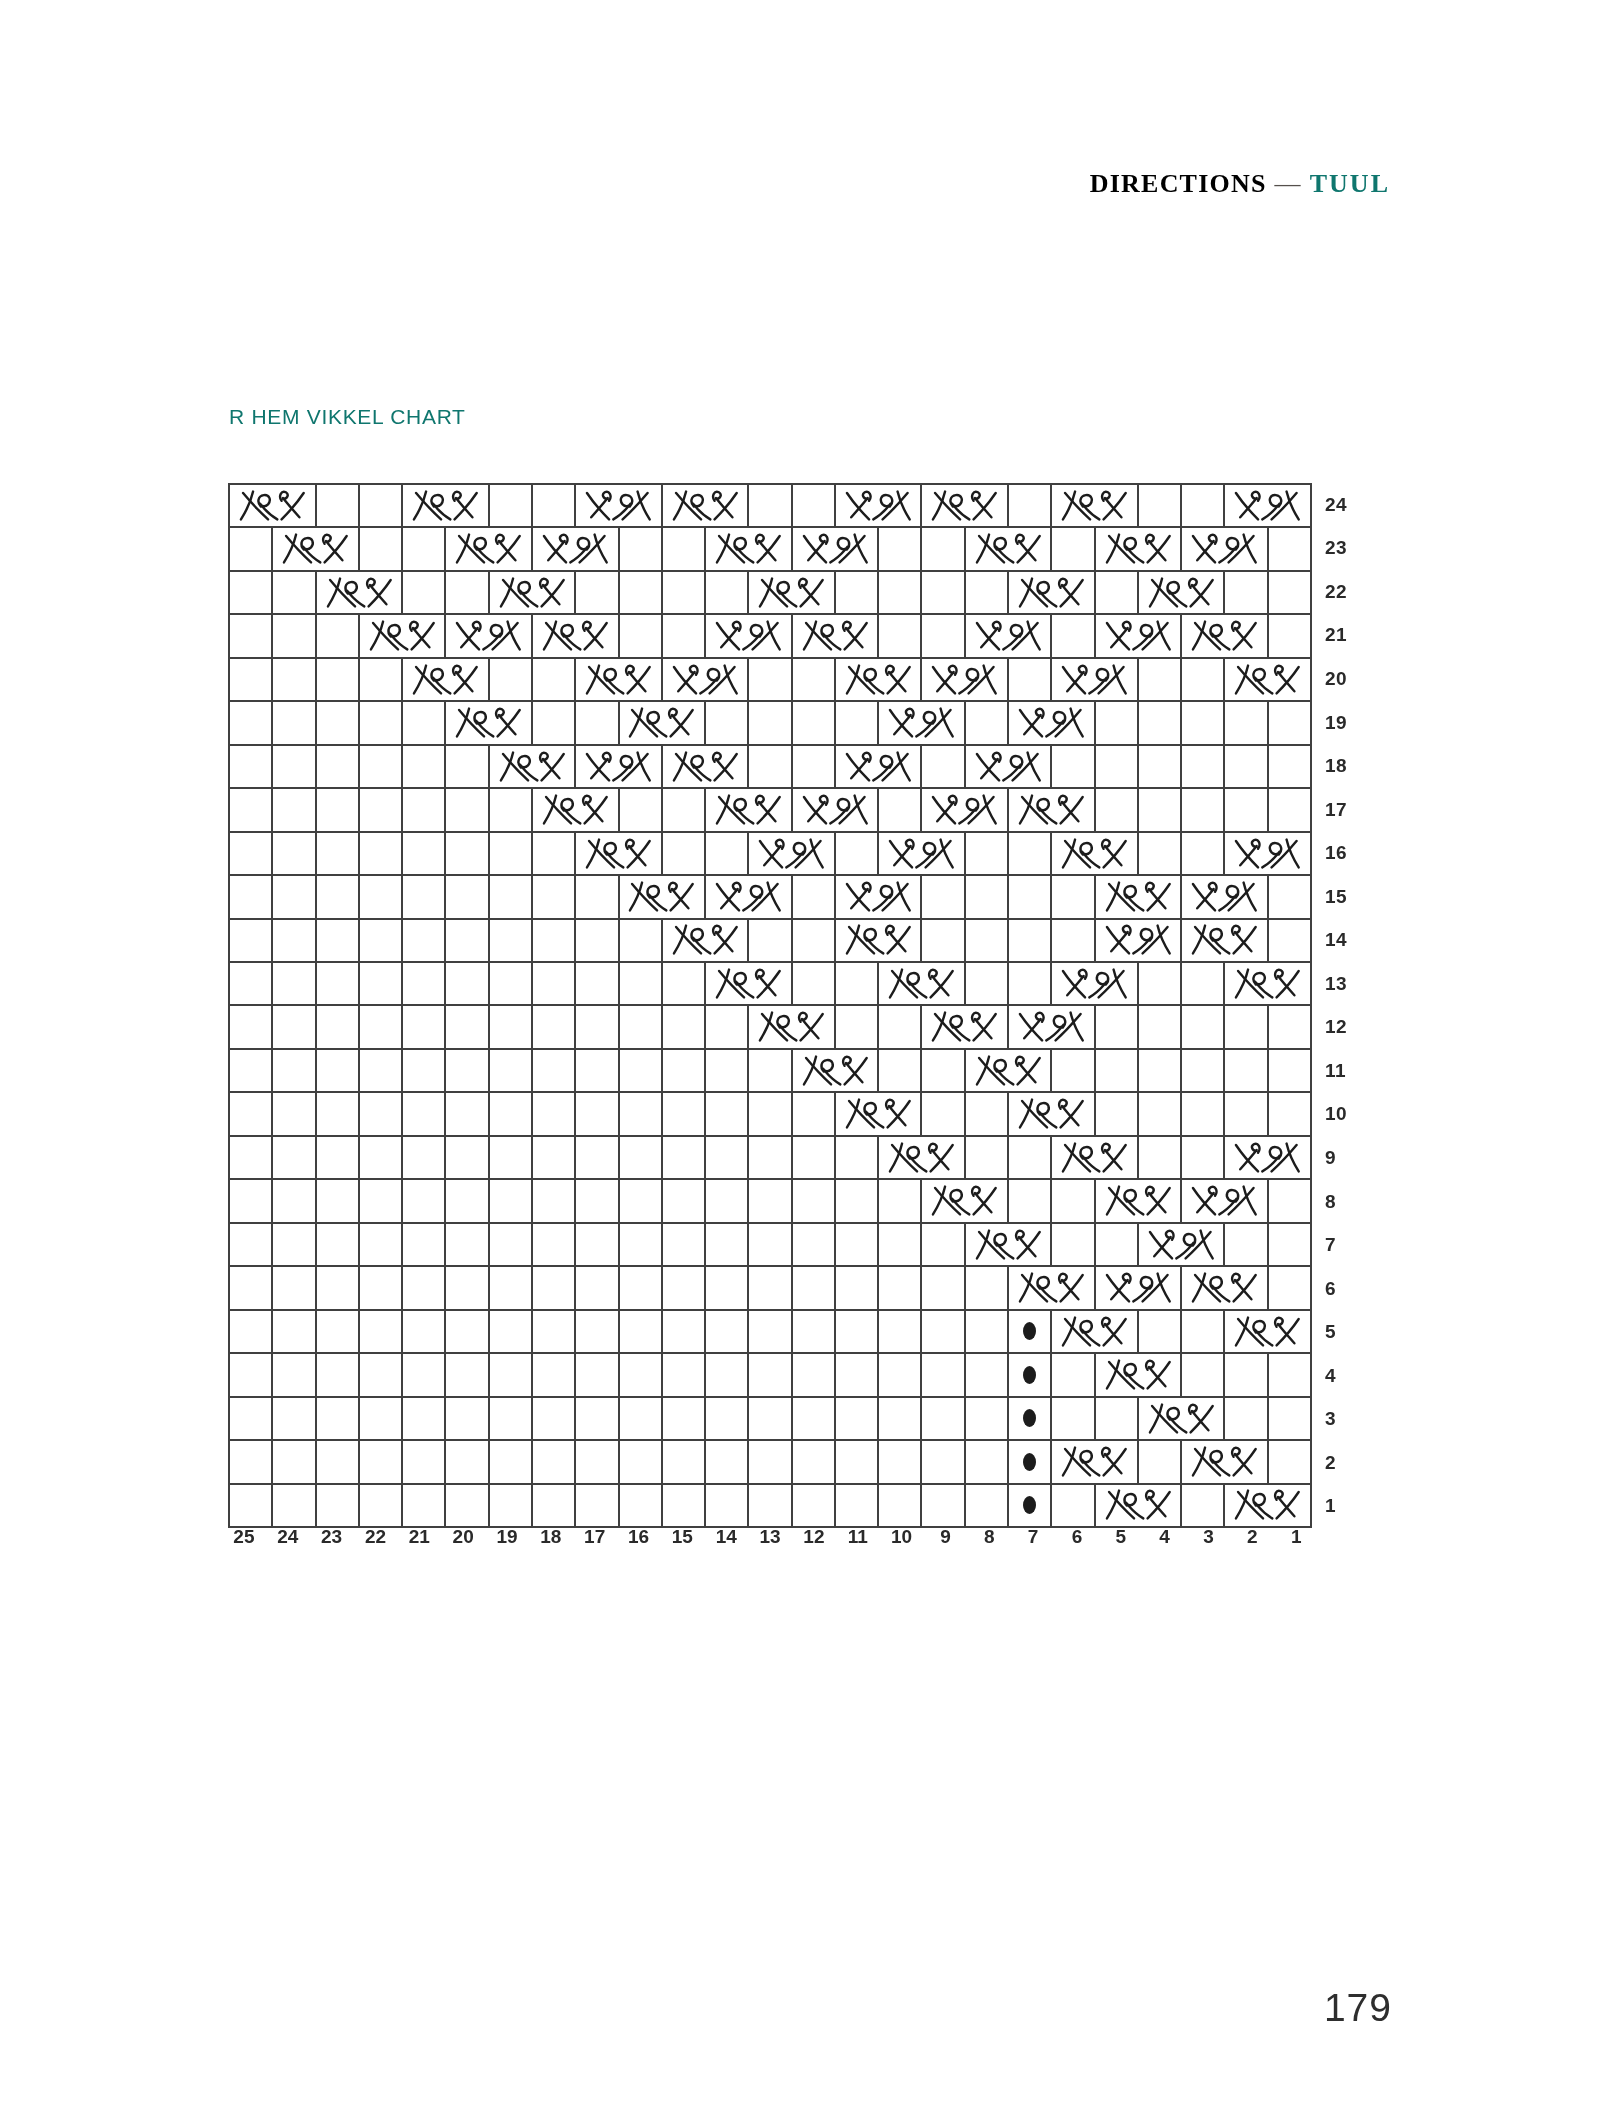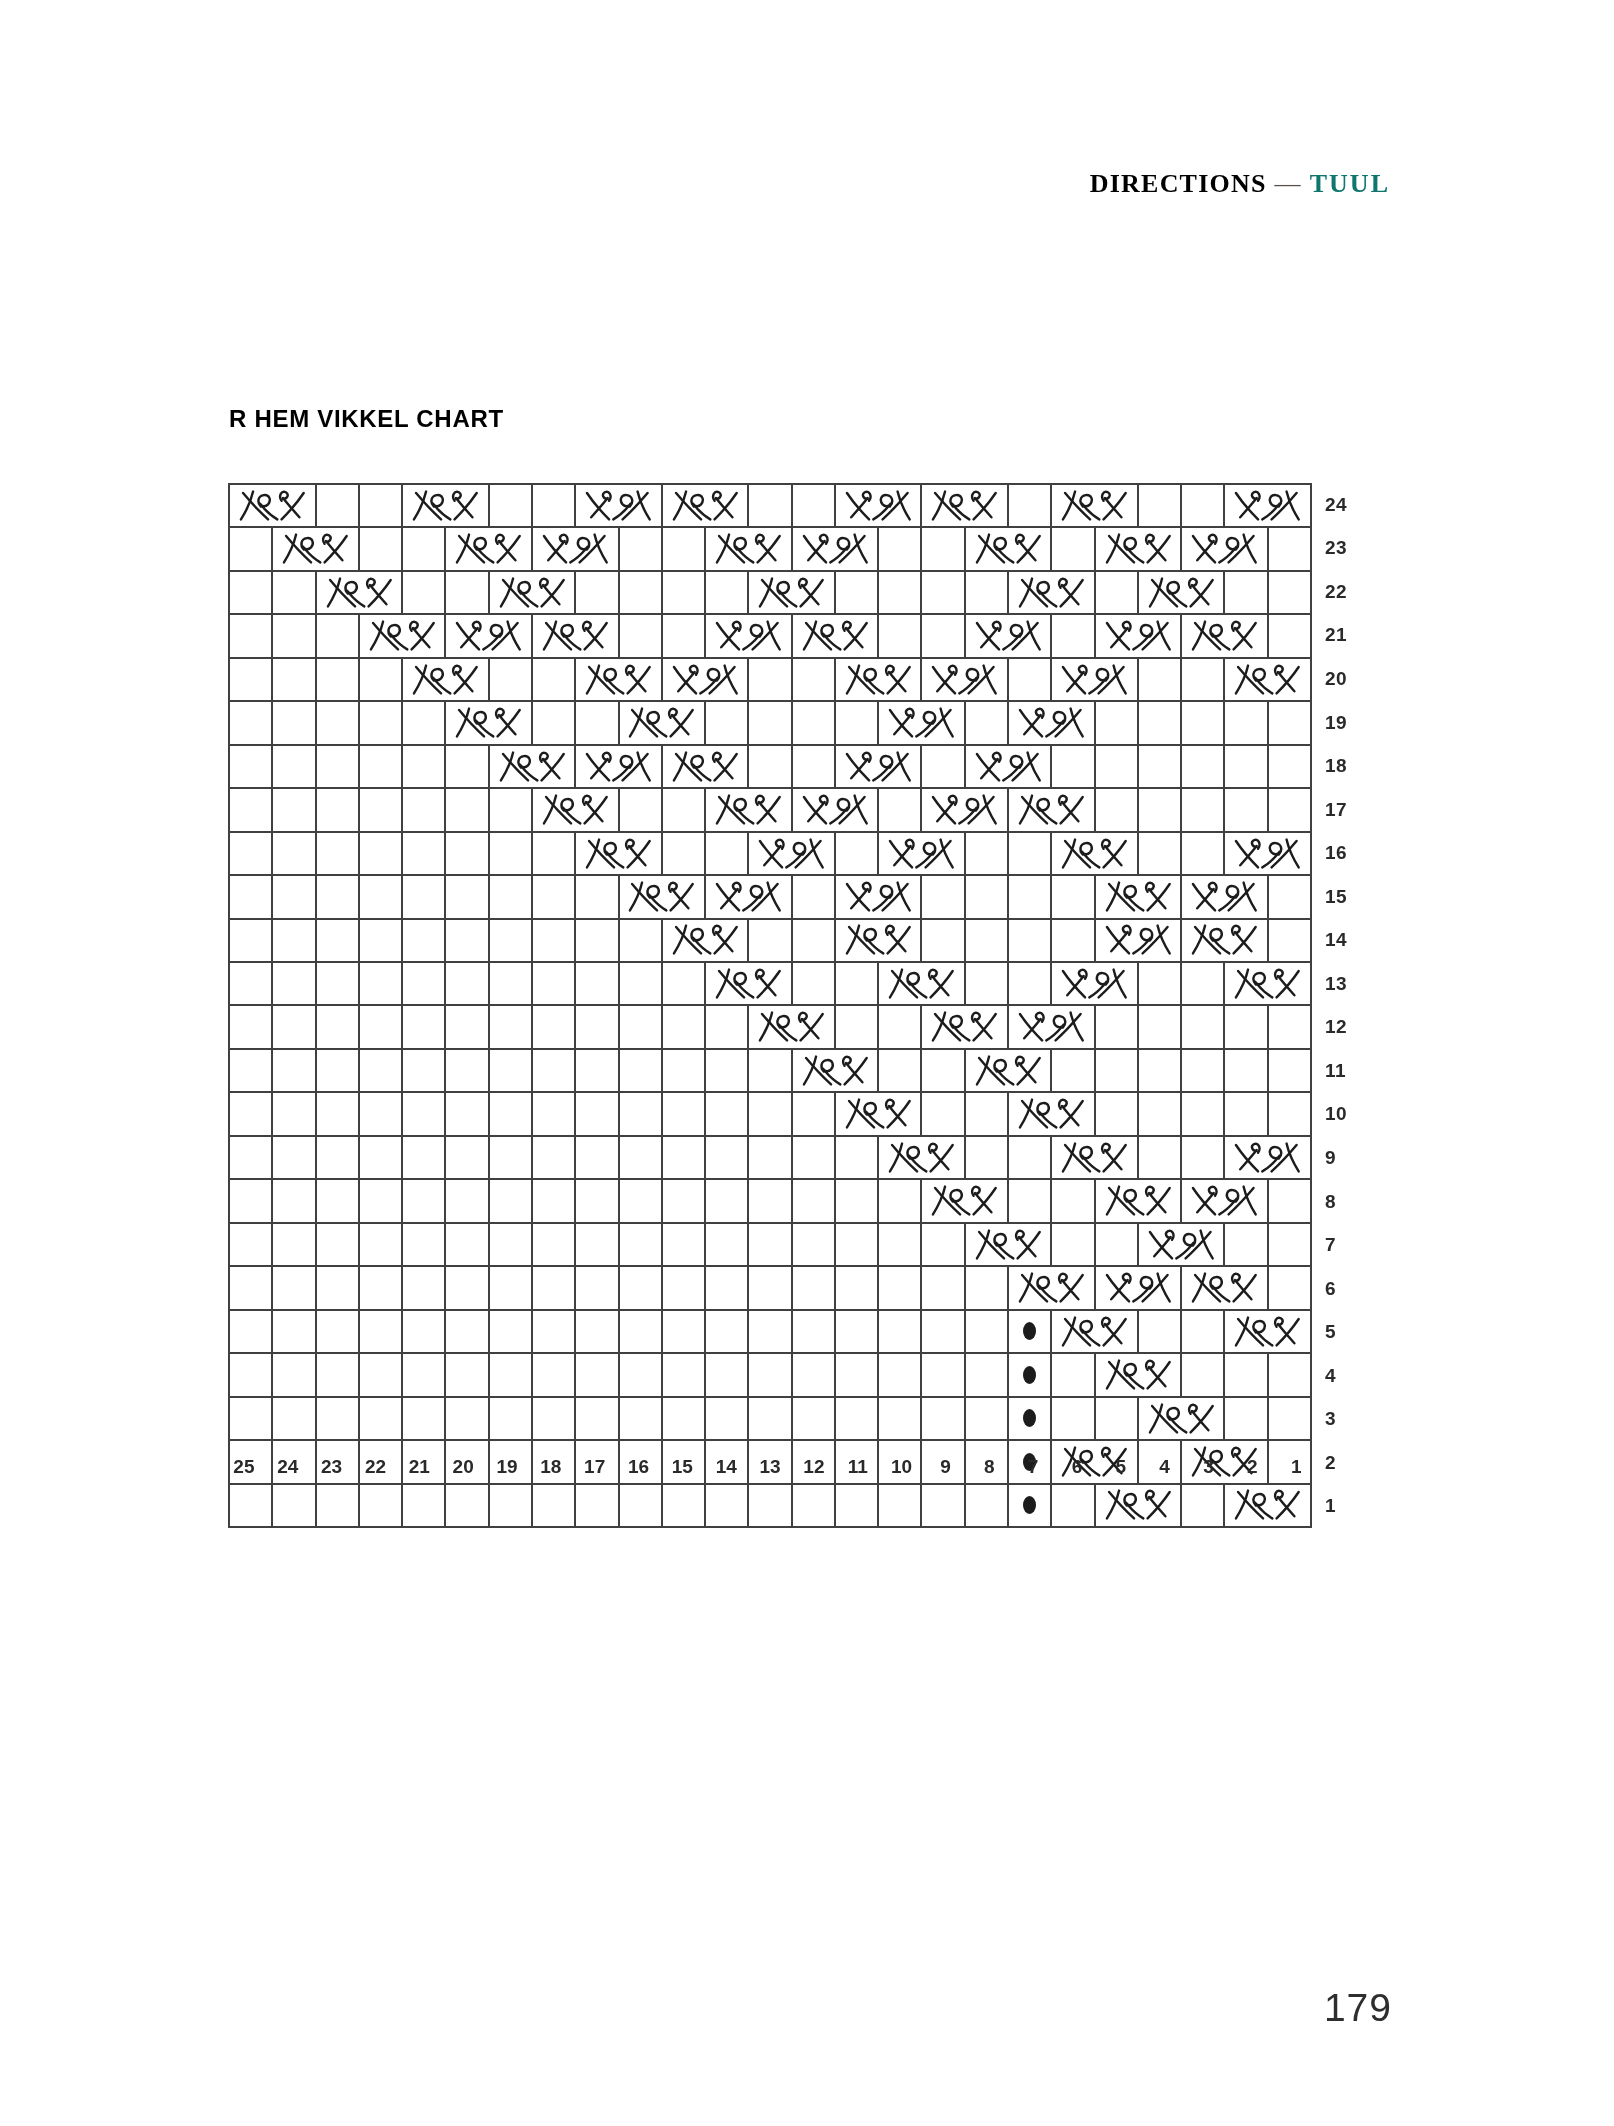--- a/index.html
+++ b/index.html
@@ -20,21 +20,21 @@
     font-size: 26px; font-weight: 700; letter-spacing: 1.2px;
     white-space: nowrap;
   }
   .running-header .sep { font-weight: 400; color: #55504c; margin: 0 8px; }
   .running-header .pattern { color: #0f766e; letter-spacing: 2px; }
   .running-header .section { color: #000000; }
 
   
   .chart-title {
     position: absolute; left: 229px; top: 405px;
-    font-size: 24px; font-weight: 700; letter-spacing: 0.7px; color: #000000;
+    font-size: 21px; font-weight: 400; letter-spacing: 0.7px; color: #0f766e;
   }
 
   
   #chart-grid {
     position: absolute; left: 228px; top: 483px;
     width: 1084px; height: 1045px;
     display: grid;
     grid-template-columns: repeat(25, 1fr);
     grid-template-rows: repeat(24, 1fr);
     border: 1px solid var(--grid);
@@ -57,21 +57,21 @@
     position: absolute; left: 1325px; top: 483px; height: 1045px; width: 40px;
     display: flex; flex-direction: column;
   }
   .rownum {
     flex: 1; display: flex; align-items: center;
     font-size: 19px; font-weight: 700; color: #2a2a2a; letter-spacing: 0.5px;
   }
 
   
   #col-nums {
-    position: absolute; left: 228px; top: 1456px; width: 1084px; height: 26px;
+    position: absolute; left: 228px; top: 1526px; width: 1084px; height: 26px;
     display: flex;
     gap: 12px;
   }
   .colnum {
     flex: 1; text-align: center; font-size: 19px; font-weight: 700;
     color: #2a2a2a;
   }
 
   
   .page-number {

